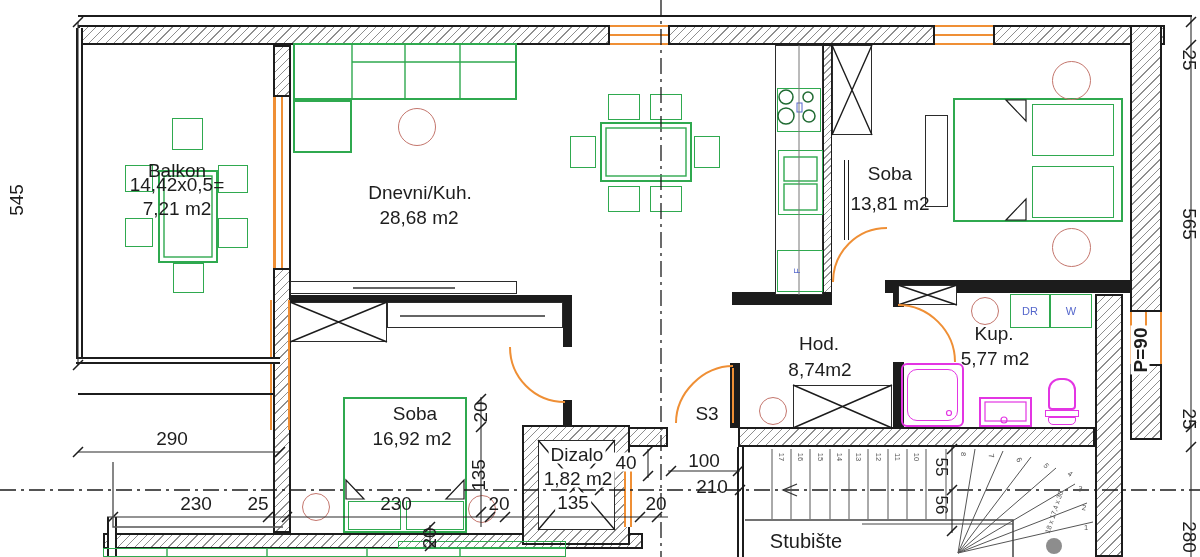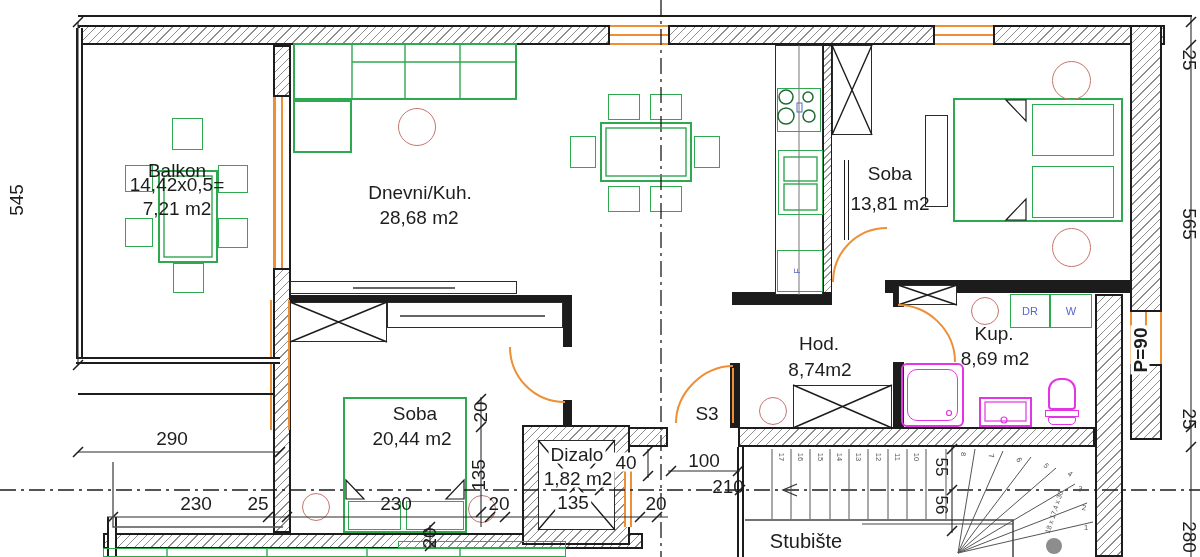--- a/index.html
+++ b/index.html
@@ -243,24 +243,24 @@
   <div class="lbl" style="left:420px;top:192px">Dnevni/Kuh.</div>
   <div class="lbl" style="left:419px;top:217px">28,68 m2</div>
 
   <div class="lbl" style="left:890px;top:173px">Soba</div>
   <div class="lbl" style="left:890px;top:203px">13,81 m2</div>
 
   <div class="lbl" style="left:819px;top:343px">Hod.</div>
   <div class="lbl" style="left:820px;top:369px">8,74m2</div>
 
   <div class="lbl" style="left:994px;top:333px">Kup.</div>
-  <div class="lbl" style="left:995px;top:358px">8,69 m2</div>
+  <div class="lbl" style="left:995px;top:358px">5,77 m2</div>
 
   <div class="lbl" style="left:415px;top:413px">Soba</div>
-  <div class="lbl" style="left:412px;top:438px">20,44 m2</div>
+  <div class="lbl" style="left:412px;top:438px">16,92 m2</div>
 
   <div class="lbl lblw" style="left:577px;top:454px">Dizalo</div>
   <div class="lbl lblw" style="left:578px;top:478px">1,82 m2</div>
 
   <div class="lbl" style="left:806px;top:541px;font-size:20px">Stubište</div>
 
   <div class="lbl" style="left:707px;top:413px">S3</div>
 
   <div class="lbl blue" style="left:1030px;top:311px">DR</div>
   <div class="lbl blue" style="left:1071px;top:311px">W</div>
@@ -274,21 +274,21 @@
   <div class="lbl" style="left:258px;top:503px">25</div>
   <div class="lbl" style="left:396px;top:503px">230</div>
   <div class="lbl" style="left:499px;top:503px">20</div>
   <div class="lbl lblw" style="left:573px;top:502px">135</div>
   <div class="lbl" style="left:656px;top:503px">20</div>
   <div class="lbl rotccw" style="left:480px;top:412px">20</div>
   <div class="lbl rotccw" style="left:478px;top:475px">135</div>
   <div class="lbl rotccw" style="left:429px;top:538px">20</div>
   <div class="lbl lblw" style="left:626px;top:462px">40</div>
   <div class="lbl" style="left:704px;top:460px">100</div>
-  <div class="lbl" style="left:728px;top:486px">210</div>
+  <div class="lbl" style="left:712px;top:486px">210</div>
   <div class="lbl rotcw mid" style="left:941px;top:467px">55</div>
   <div class="lbl rotcw mid" style="left:941px;top:505px">56</div>
   <div class="lbl rotcw" style="left:1189px;top:60px">25</div>
   <div class="lbl rotcw" style="left:1189px;top:224px">565</div>
   <div class="lbl rotcw" style="left:1189px;top:419px">25</div>
   <div class="lbl rotcw" style="left:1189px;top:537px">280</div>
 
   <div class="lbl rotcw small" style="left:781px;top:457px">17</div>
   <div class="lbl rotcw small" style="left:800px;top:457px">16</div>
   <div class="lbl rotcw small" style="left:820px;top:457px">15</div>

